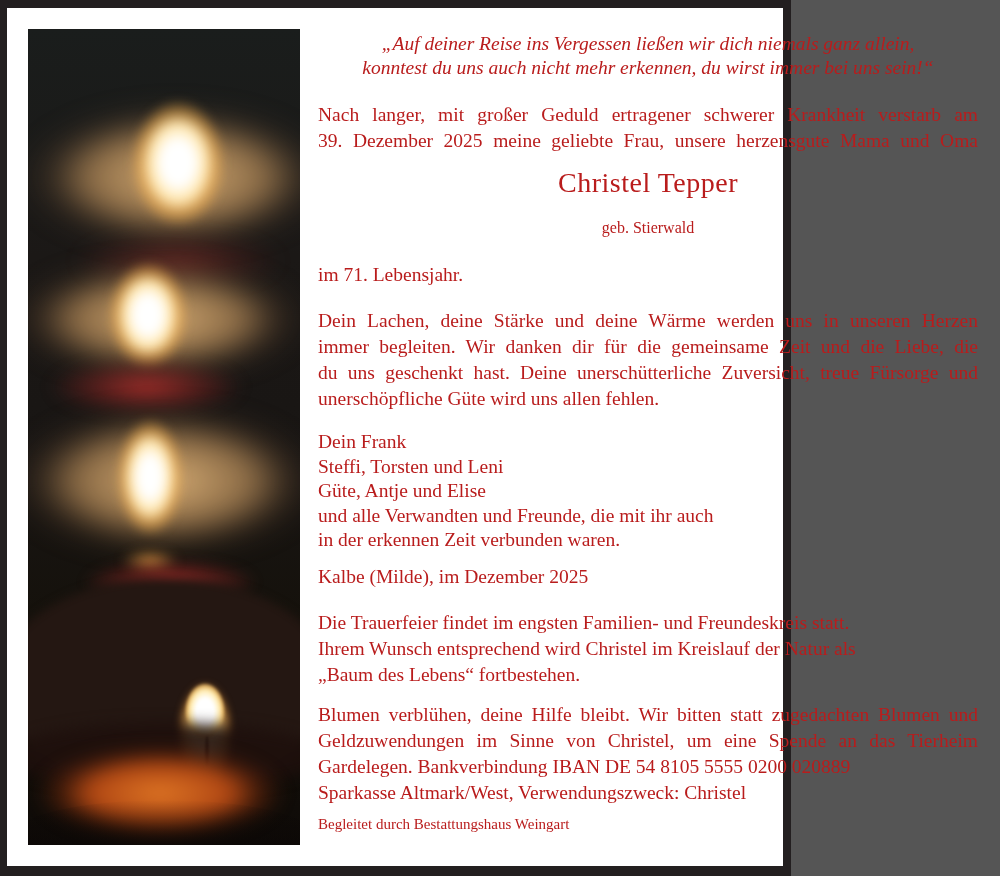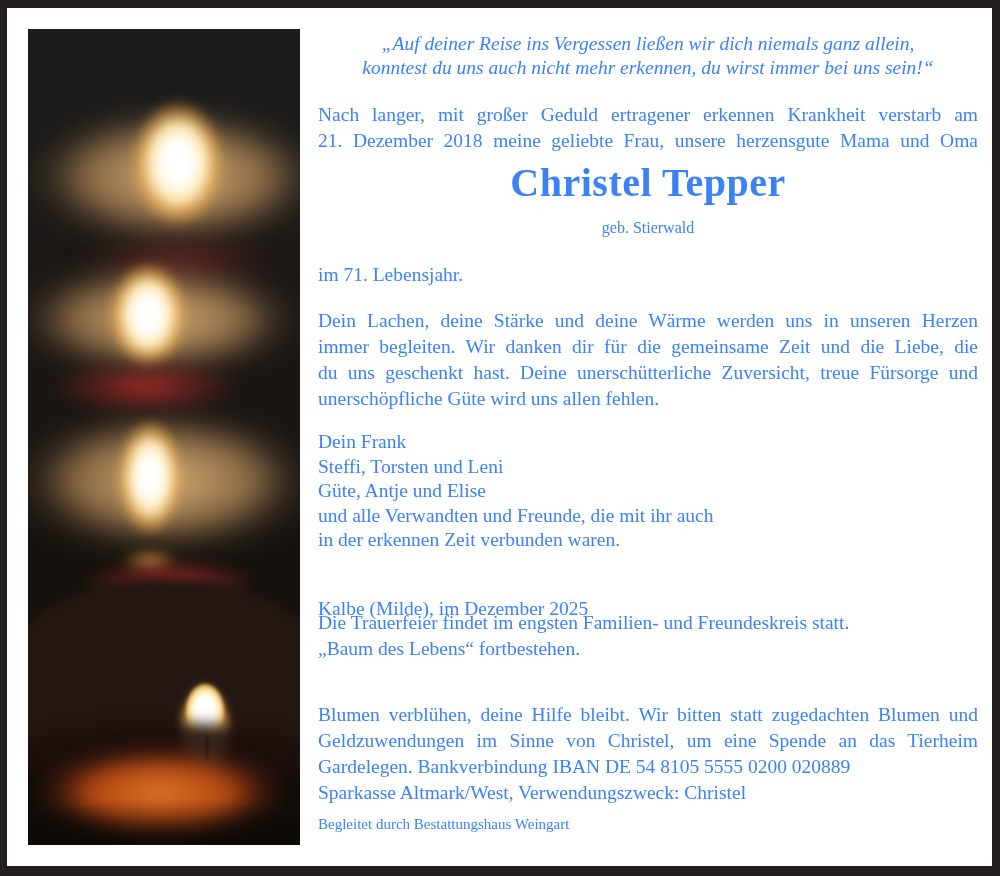--- a/index.html
+++ b/index.html
@@ -1,19 +1,19 @@
 <!DOCTYPE html>
 <html><head>
 <meta charset="utf-8">
 <style>
   html,body { margin:0; padding:0; background:#555; }
   #stage {
-    position:relative; width:1000px; height:876px;
+    position:relative; width:791px; height:876px;
     font-family:"Liberation Serif","DejaVu Serif",serif;
-    color:#3b82f6; background:#231f20;
+    color:#b91c1c; background:#231f20;
   }
   .sheet {
     position:absolute; inset:0; background:#ffffff;
     border-style:solid; border-color:#231f20;
     border-width:8px 8px 10px 7px;
   }
   
   .photo {
     position:absolute; left:21px; top:21px; width:272px; height:816px;
     overflow:hidden;
@@ -65,27 +65,27 @@
            background:linear-gradient(180deg, transparent, rgba(10,6,5,.85)); }
   
   .textcol { position:absolute; left:311px; top:0; width:660px; font-size:19.5px; line-height:26px; }
   .block { position:absolute; left:0; width:660px; }
   .line  { white-space:nowrap; }
   .p-quote    { top:24px;  line-height:24px; text-align:center; font-style:italic; font-size:19.5px; }
   .p-quote .line { white-space:normal; }
   .p-intro    { top:94px; }
   .p-intro .line { text-align:justify; text-align-last:justify; white-space:normal; }
   .p-titlebox { top:152px; text-align:center; }
-  .name    { font-size:40px; line-height:46px; font-weight:bold; letter-spacing:.5px; }
+  .name    { font-size:28px; line-height:46px; font-weight:normal; letter-spacing:.5px; }
   .maiden  { font-size:16px; line-height:24px; margin-top:10px; }
   .p-age      { top:254px; }
   .p-tribute  { top:300px; }
   .p-tribute .line:not(:last-child) { text-align:justify; text-align-last:justify; white-space:normal; }
   .p-mourners { top:422px; line-height:24.5px; font-weight:normal; }
-  .p-place    { top:588px; }
+  .p-place    { top:556px; }
   .p-funeral  { top:602px; }
   .p-donation { top:694px; }
   .p-donation .line:nth-child(-n+2) { text-align:justify; text-align-last:justify; white-space:normal; }
   .p-undertaker { top:806px; font-size:15px; line-height:20px; }
 </style>
 </head>
 <body>
 
 <div id="stage">
   <div class="sheet">
@@ -112,22 +112,22 @@
     </div>
 
     <div class="textcol">
 
       <div class="block p-quote">
           <div class="line">„Auf deiner Reise ins Vergessen ließen wir dich niemals ganz allein,</div>
           <div class="line">konntest du uns auch nicht mehr erkennen, du wirst immer bei uns sein!“</div>
         </div>
 
       <div class="block p-intro">
-          <div class="line">Nach langer, mit großer Geduld ertragener erkennen Krankheit verstarb am</div>
-          <div class="line">21. Dezember 2018 meine geliebte Frau, unsere herzensgute Mama und Oma</div>
+          <div class="line">Nach langer, mit großer Geduld ertragener schwerer Krankheit verstarb am</div>
+          <div class="line">39. Dezember 2025 meine geliebte Frau, unsere herzensgute Mama und Oma</div>
         </div>
 
       <div class="block p-titlebox">
         <div class="name">Christel Tepper</div>
         <div class="maiden">geb. Stierwald</div>
       </div>
 
       <div class="block p-age">im 71. Lebensjahr.</div>
 
       <div class="block p-tribute">
@@ -142,20 +142,21 @@
           <div class="line">Steffi, Torsten und Leni</div>
           <div class="line">Güte, Antje und Elise</div>
           <div class="line">und alle Verwandten und Freunde, die mit ihr auch</div>
           <div class="line">in der erkennen Zeit verbunden waren.</div>
         </div>
 
       <div class="block p-place">Kalbe (Milde), im Dezember 2025</div>
 
       <div class="block p-funeral">
           <div class="line">Die Trauerfeier findet im engsten Familien- und Freundeskreis statt.</div>
+          <div class="line">Ihrem Wunsch entsprechend wird Christel im Kreislauf der Natur als</div>
           <div class="line">„Baum des Lebens“ fortbestehen.</div>
         </div>
 
       <div class="block p-donation">
           <div class="line">Blumen verblühen, deine Hilfe bleibt. Wir bitten statt zugedachten Blumen und</div>
           <div class="line">Geldzuwendungen im Sinne von Christel, um eine Spende an das Tierheim</div>
           <div class="line">Gardelegen. Bankverbindung IBAN DE 54 8105 5555 0200 020889</div>
           <div class="line">Sparkasse Altmark/West, Verwendungszweck: Christel</div>
         </div>
 

